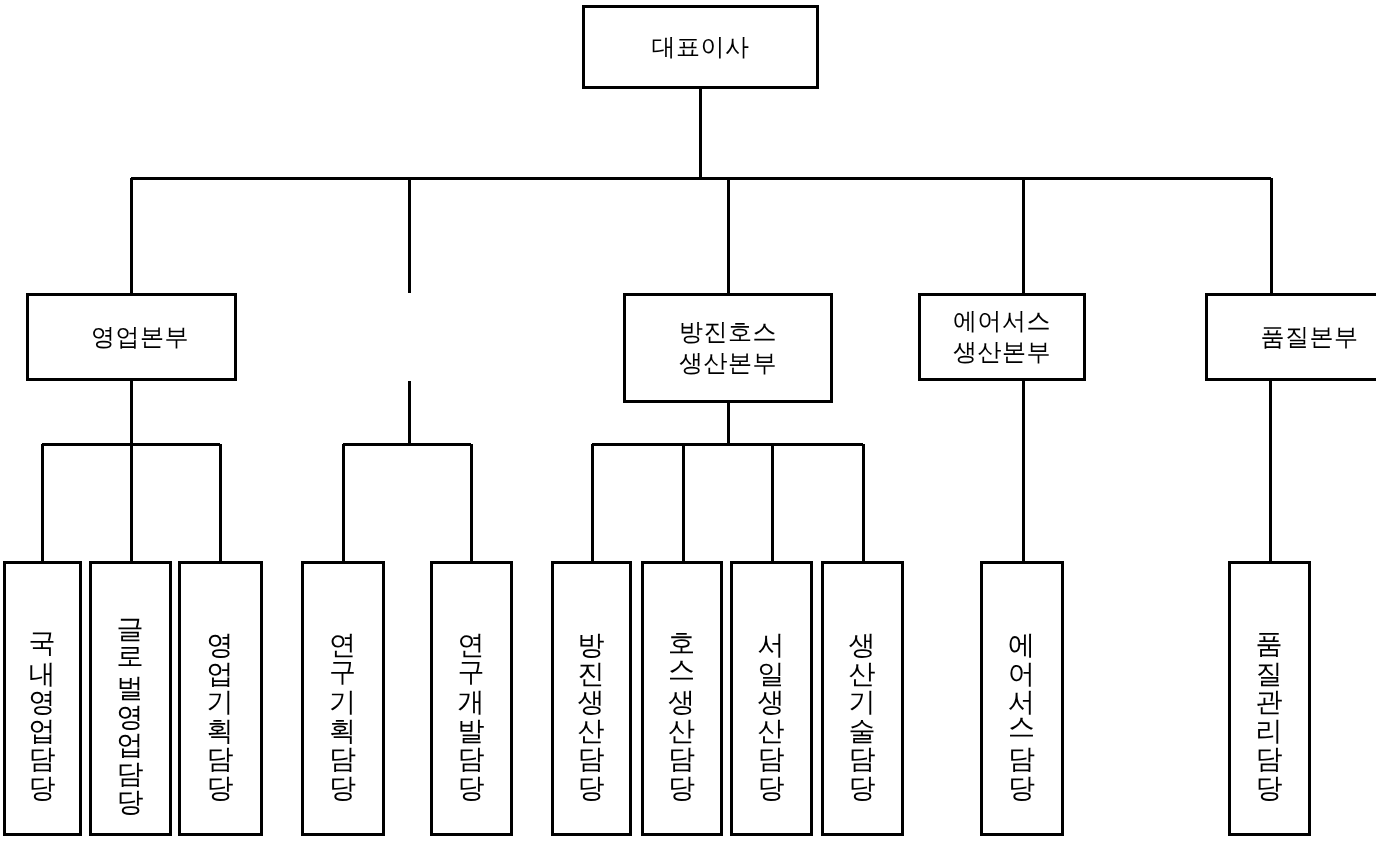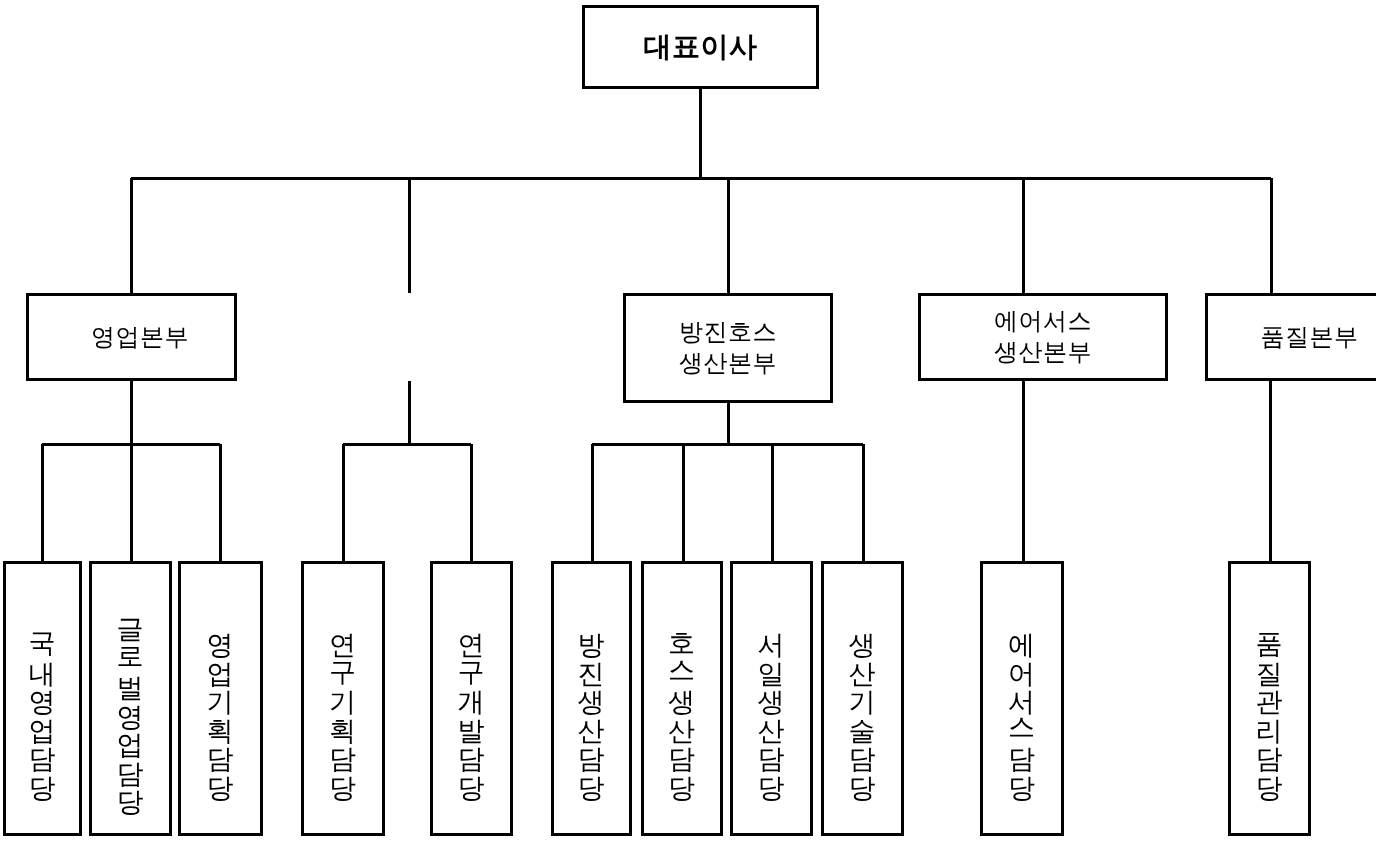--- a/index.html
+++ b/index.html
@@ -33,21 +33,21 @@
     justify-content: center;
     text-align: center;
     color: #000000;
   }
   .node-label {
     display: block;
     white-space: pre-line;
     line-height: 1.28;
     letter-spacing: 0.5px;
   }
-  .level-0 .node-label { font-size: 28px; font-weight: bold; }
+  .level-0 .node-label { font-size: 24px; }
   .level-1 .node-label { font-size: 24px; }
 
   .node.vertical {
     writing-mode: vertical-rl;
     text-orientation: upright;
   }
   .node.vertical .node-label {
     writing-mode: vertical-rl;
     text-orientation: upright;
     font-size: 27px;
@@ -105,21 +105,21 @@
   <div class="node level-1" style="left:26px; top:293px; width:211px; height:88px;padding-left:17px;">
     <span class="node-label">영업본부</span>
   </div>
 
 
   <div class="node level-1" style="left:623px; top:293px; width:210px; height:110px;">
     <span class="node-label">방진호스
 생산본부</span>
   </div>
 
-  <div class="node level-1" style="left:918px; top:293px; width:250px; height:88px;">
+  <div class="node level-1" style="left:918px; top:293px; width:168px; height:88px;">
     <span class="node-label">에어서스
 생산본부</span>
   </div>
 
   <div class="node level-1" style="left:1167px; top:293px; width:209px; height:88px;margin-left:38px;">
     <span class="node-label">품질본부</span>
   </div>
 
   <div class="node vertical" style="left:3px; top:561px; width:79px; height:275px;">
     <span class="node-label">국내영업담당</span>

